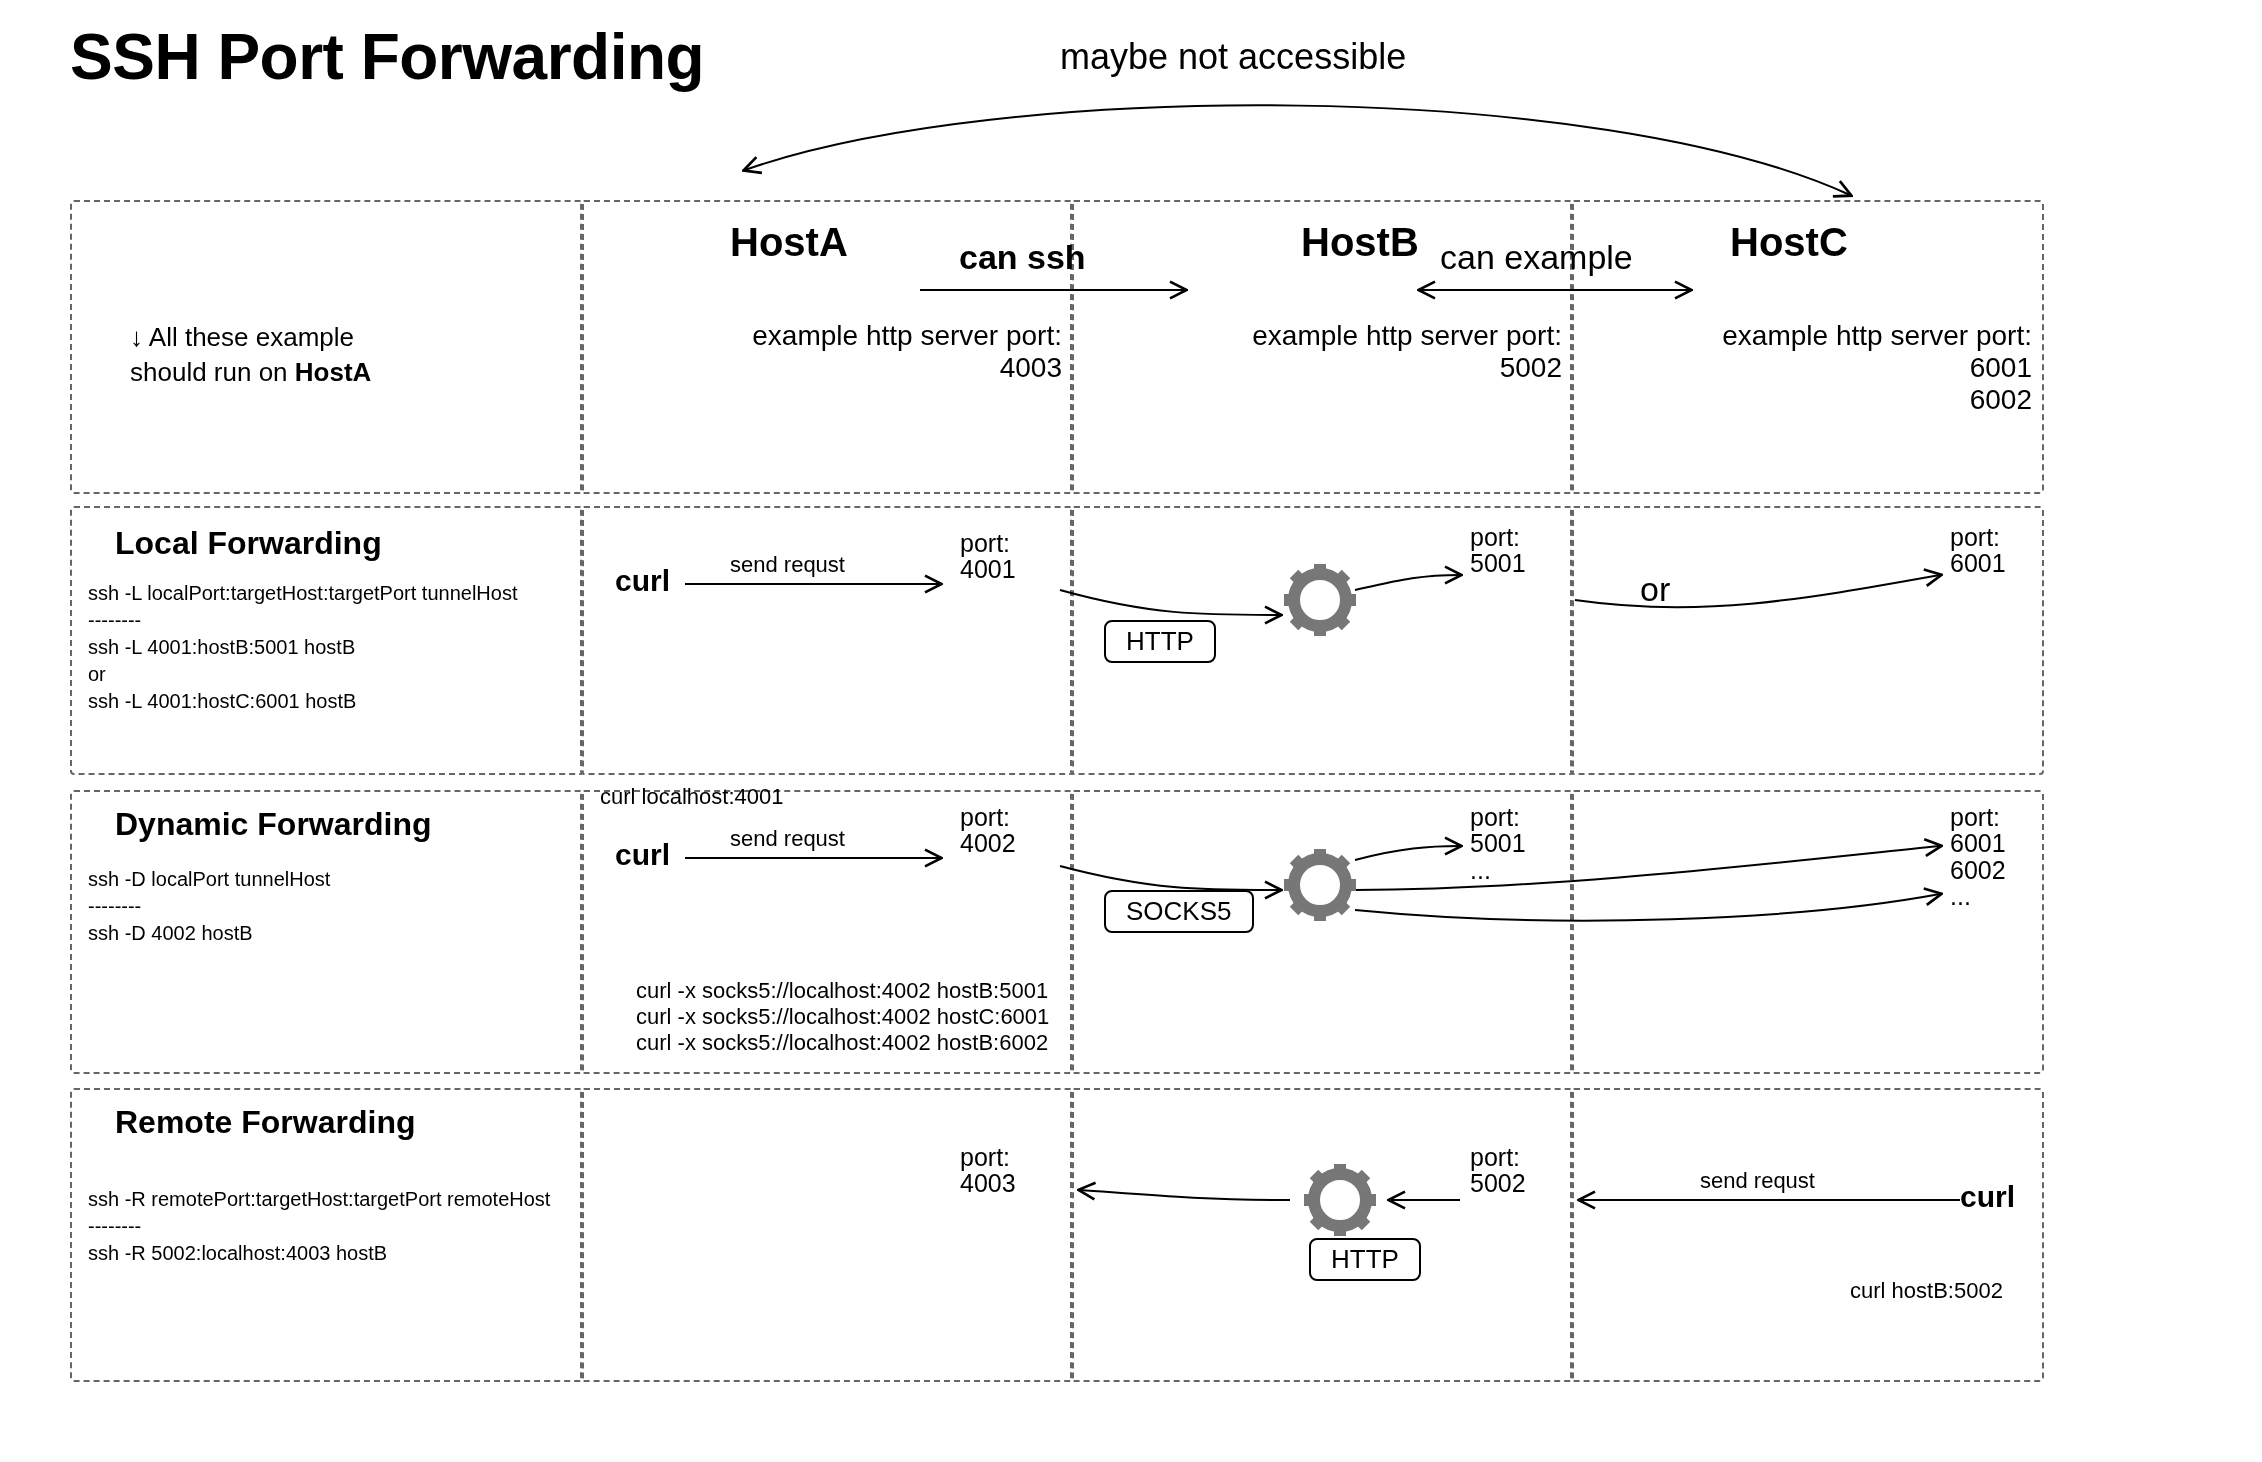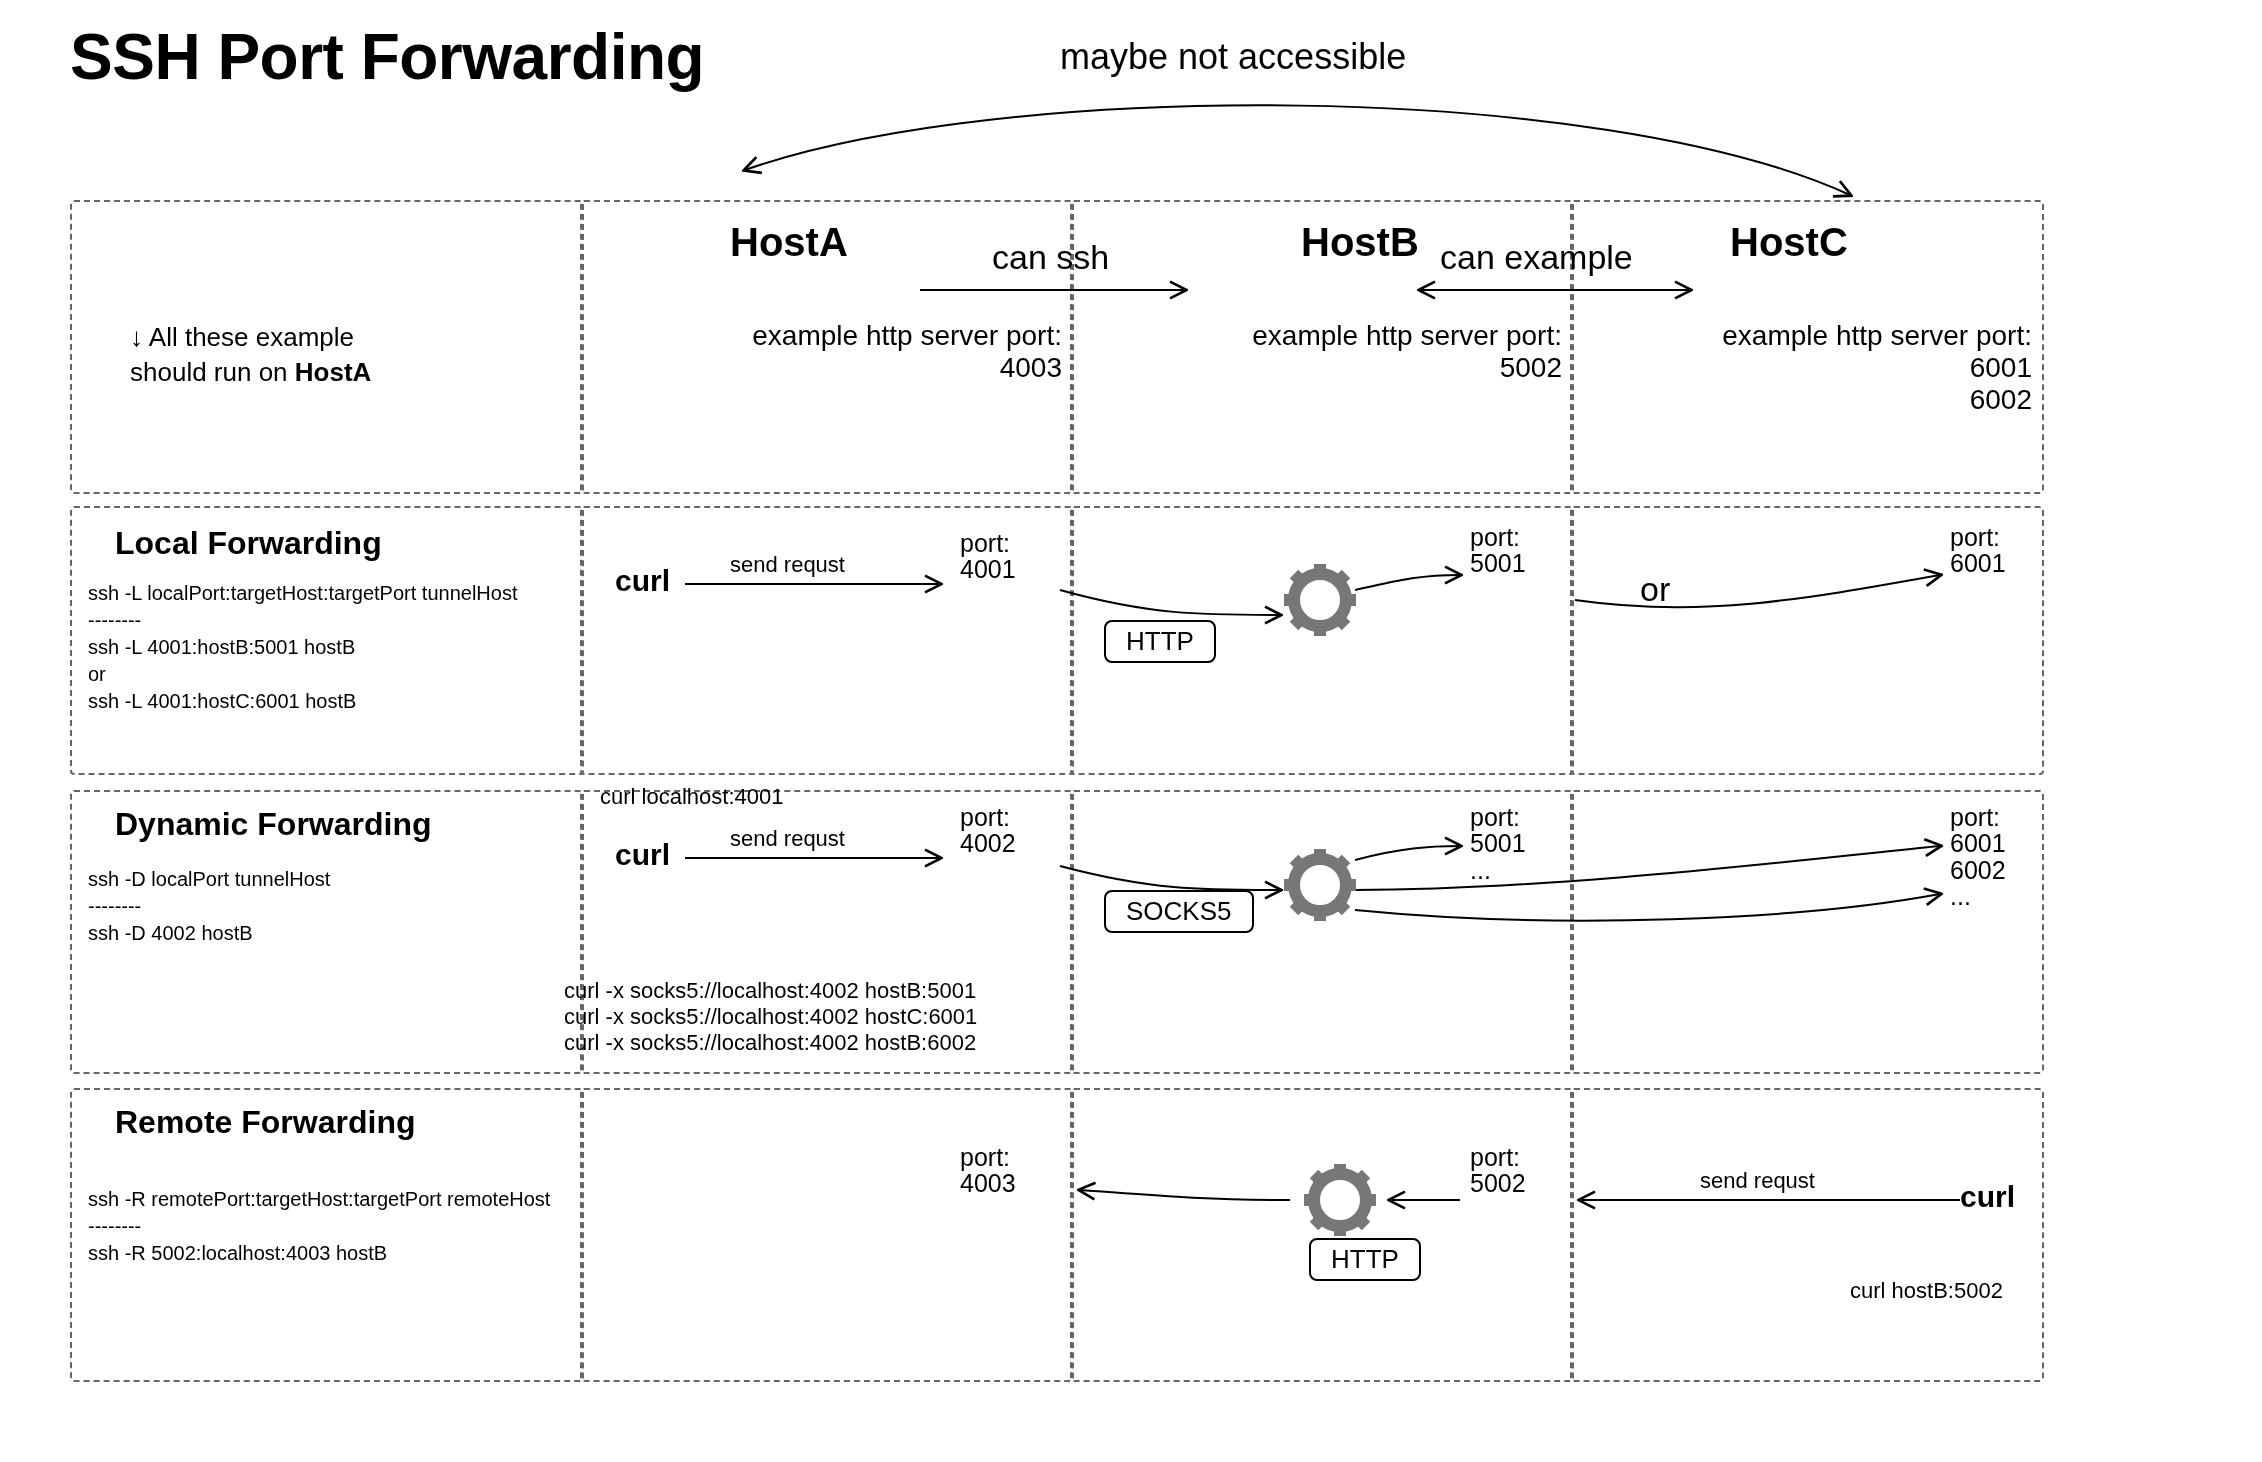--- a/index.html
+++ b/index.html
@@ -167,21 +167,21 @@
 
 <div class="abs note-col" style="left:130px; top:320px;">
   <div>↓  All these example</div>
   <div><span>should run on </span><b>HostA</b></div>
 </div>
 
 <div class="abs host-header" style="left:730px; top:220px;">HostA</div>
 <div class="abs host-header" style="left:1301px; top:220px;">HostB</div>
 <div class="abs host-header" style="left:1730px; top:220px;">HostC</div>
 
-<div class="abs rel-label" style="left:992px; top:238px;">can ssh</div>
+<div class="abs rel-label" style="left:959px; top:238px;font-weight:bold;">can ssh</div>
 <div class="abs rel-label" style="left:1440px; top:238px;">can example</div>
 
 <div class="abs port-desc" style="right:1200px; top:320px; width:470px; white-space:pre;">example http server port:
 4003</div>
 <div class="abs port-desc" style="right:700px; top:320px; width:470px; white-space:pre;">example http server port:
 5002</div>
 <div class="abs port-desc" style="right:230px; top:320px; width:450px; white-space:pre;">example http server port:
 6001
 6002</div>
 
@@ -214,21 +214,21 @@
 <div class="abs port-big" style="left:960px; top:804px; white-space:pre;">port:
 4002</div>
 <div class="abs proto-box" style="left:1095px; top:890px;">SOCKS5</div>
 <div class="abs port-big" style="left:1470px; top:804px; white-space:pre;">port:
 5001
 ...</div>
 <div class="abs port-big" style="left:1950px; top:804px; white-space:pre;">port:
 6001
 6002
 ...</div>
-<div class="abs curl-cmd" style="left:564px; top:978px;">curl -x socks5://localhost:4002 hostB:5001
+<div class="abs curl-cmd" style="left:636px; top:978px;">curl -x socks5://localhost:4002 hostB:5001
 curl -x socks5://localhost:4002 hostC:6001
 curl -x socks5://localhost:4002 hostB:6002</div>
 
 <div class="abs section-title" style="left:115px; top:1104px;">Remote Forwarding</div>
 <div class="abs cmd" style="left:88px; top:1186px;">ssh -R remotePort:targetHost:targetPort remoteHost
 --------
 ssh -R 5002:localhost:4003 hostB</div>
 
 <div class="abs port-big" style="left:960px; top:1144px; white-space:pre;">port:
 4003</div>

